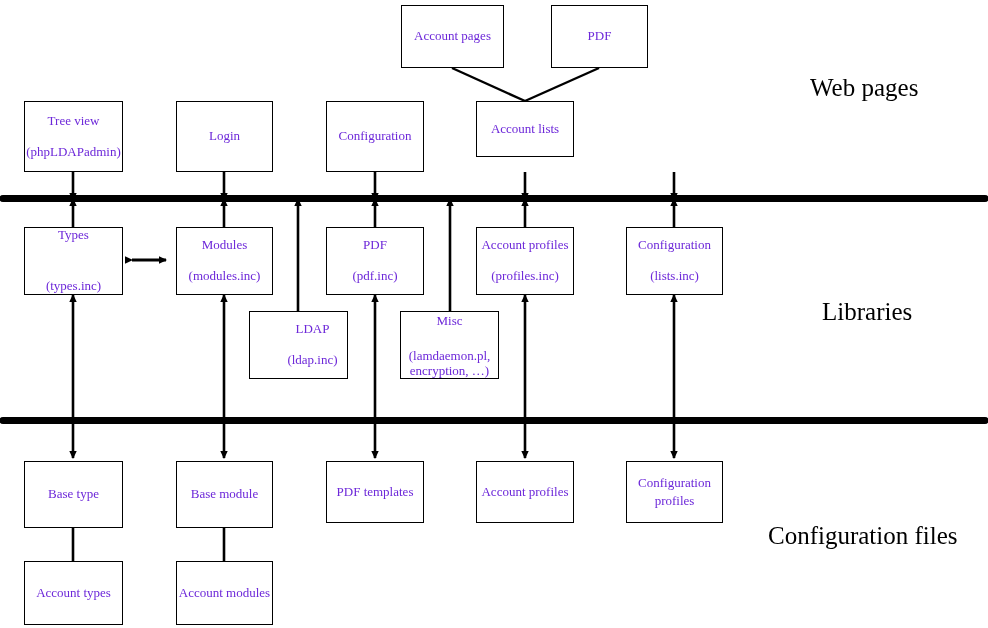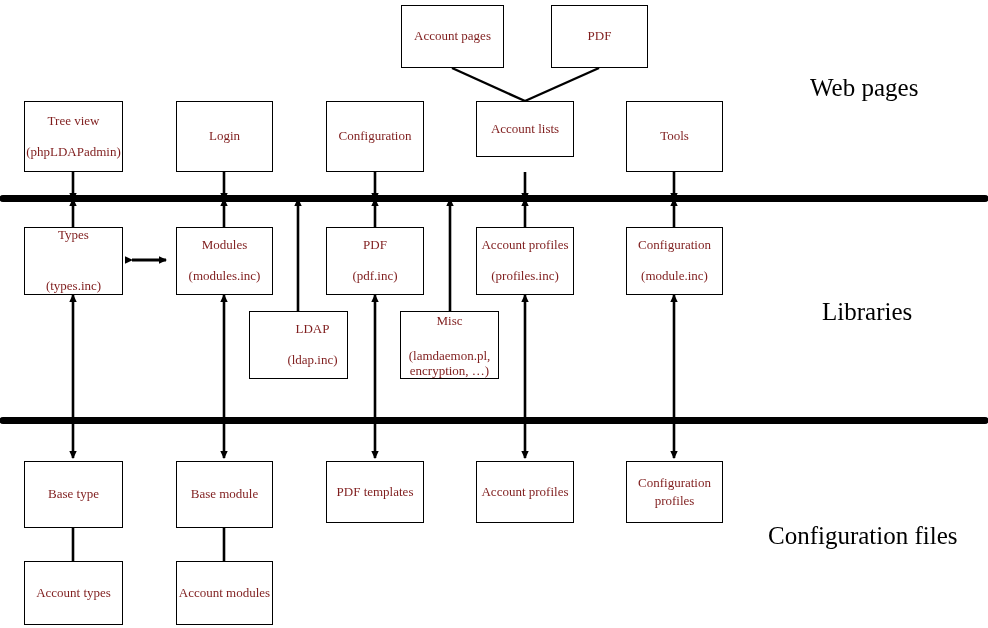--- a/index.html
+++ b/index.html
@@ -32,21 +32,21 @@
     border: 1px solid #000000;
     background: #ffffff;
     display: flex;
     flex-direction: column;
     align-items: center;
     justify-content: center;
     text-align: center;
     font-family: "Liberation Serif", "DejaVu Serif", serif;
     font-size: 13px;
     line-height: 1.15;
-    color: #7f1d1d;
+    color: #6d28d9;
     z-index: 3;
   }
   .node .ln {
     display: block;
     white-space: nowrap;
   }
   .node .ln.sub {
     margin-top: 16px;
   }
   .node.two-line-tight .ln.sub {
@@ -141,23 +141,20 @@
   </div>
 
   <div class="node" style="left:326px; top:101px; width:98px; height:71px;">
     <span class="ln">Configuration</span>
   </div>
 
   <div class="node" style="left:476px; top:101px; width:98px; height:56px;">
     <span class="ln">Account lists</span>
   </div>
 
-  <div class="node" style="left:626px; top:101px; width:97px; height:71px;">
-    <span class="ln">Tools</span>
-  </div>
 
   <div class="node" style="left:24px; top:227px; width:99px; height:68px;gap:20px;">
     <span class="ln">Types</span>
     <span class="ln sub">(types.inc)</span>
   </div>
 
   <div class="node" style="left:176px; top:227px; width:97px; height:68px;">
     <span class="ln">Modules</span>
     <span class="ln sub">(modules.inc)</span>
   </div>
@@ -167,21 +164,21 @@
     <span class="ln sub">(pdf.inc)</span>
   </div>
 
   <div class="node overflow-text" style="left:476px; top:227px; width:98px; height:68px;">
     <span class="ln">Account profiles</span>
     <span class="ln sub">(profiles.inc)</span>
   </div>
 
   <div class="node" style="left:626px; top:227px; width:97px; height:68px;">
     <span class="ln">Configuration</span>
-    <span class="ln sub">(module.inc)</span>
+    <span class="ln sub">(lists.inc)</span>
   </div>
 
   <div class="node" style="left:249px; top:311px; width:99px; height:68px;padding-left:28px;">
     <span class="ln">LDAP</span>
     <span class="ln sub">(ldap.inc)</span>
   </div>
 
   <div class="node top-aligned overflow-text" style="left:400px; top:311px; width:99px; height:68px;">
     <span class="ln">Misc</span>
     <span class="ln sub">(lamdaemon.pl,</span>

